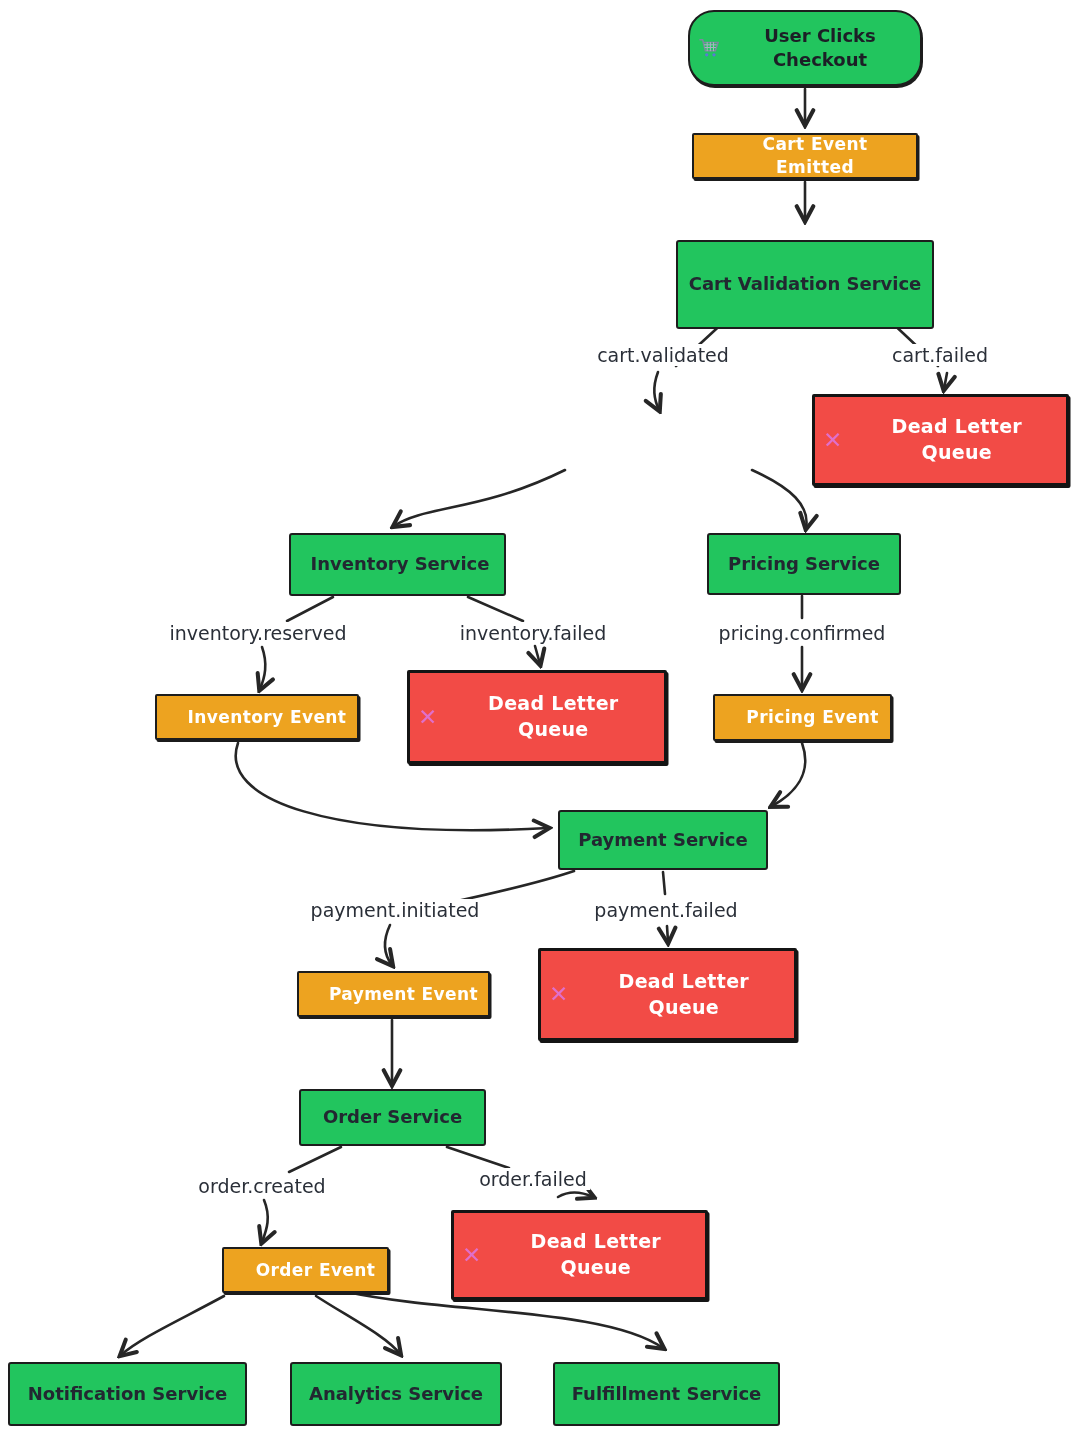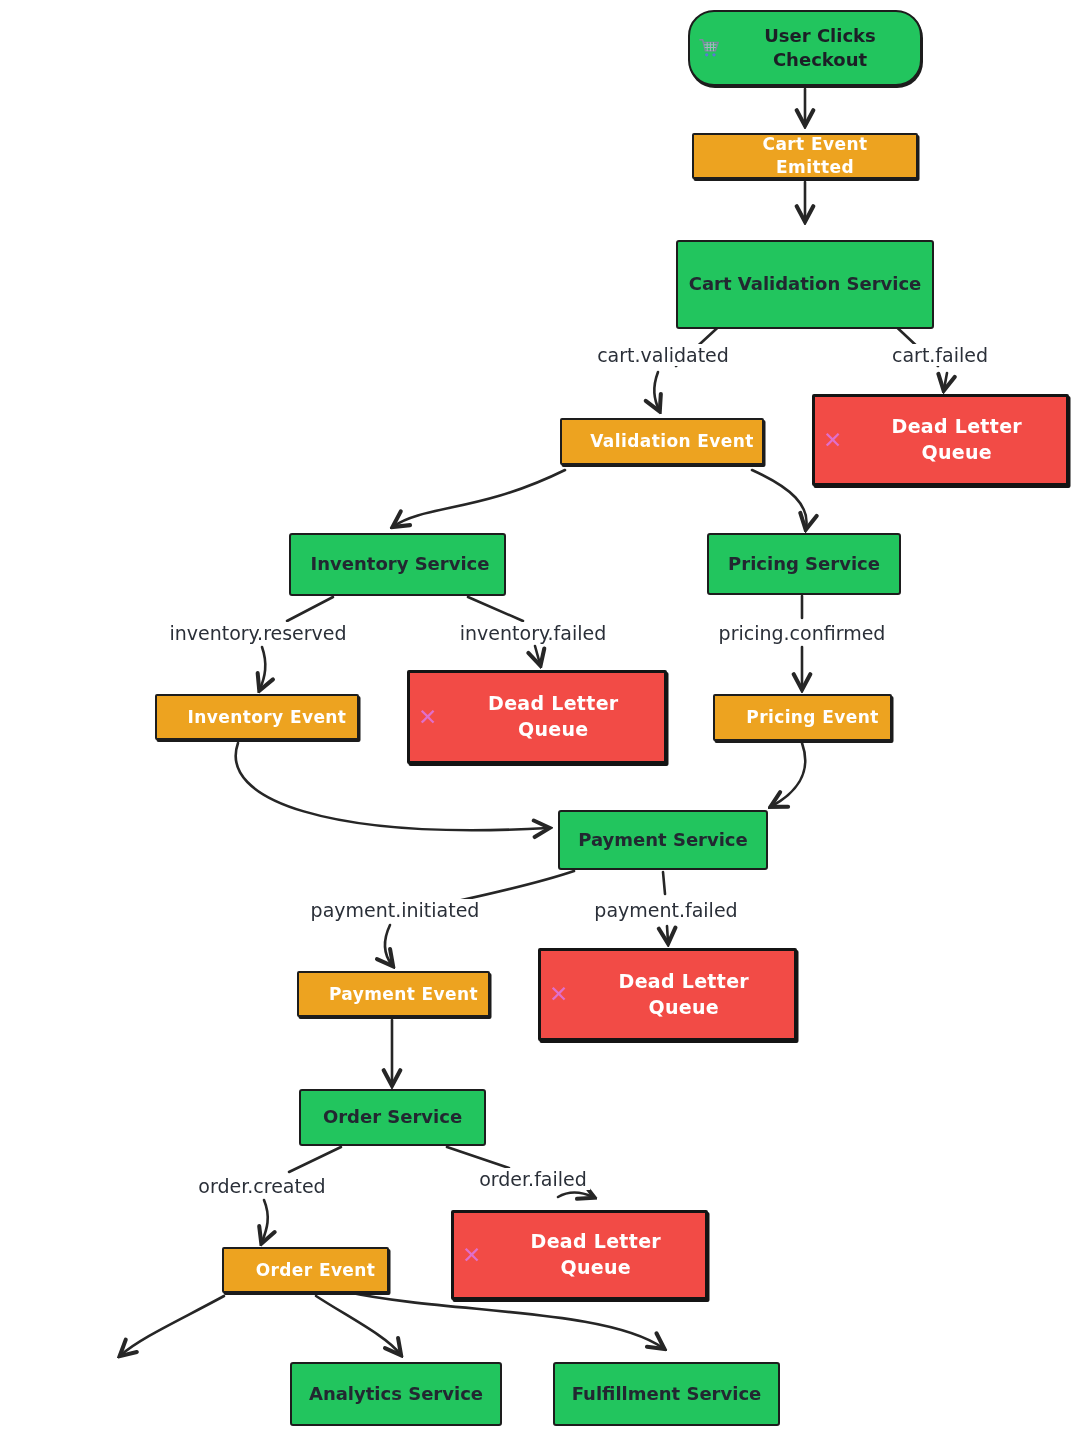--- a/index.html
+++ b/index.html
@@ -79,23 +79,20 @@
   </div>
 
   <div class="node event" style="left:692px;top:133px;width:226px;height:46px;">
     <span>Cart Event Emitted</span>
   </div>
 
   <div class="node" style="left:676px;top:228px;width:258px;height:89px;margin-top:12px;">
     <span>Cart Validation Service</span>
   </div>
 
-  <div class="node event" style="left:560px;top:418px;width:204px;height:47px;">
-    <span>Validation Event</span>
-  </div>
 
   <div class="node dlq" style="left:812px;top:394px;width:257px;height:92px;">
     <span class="x-glyph">✕</span>
     <span>Dead Letter Queue</span>
   </div>
 
   <div class="node" style="left:289px;top:533px;width:217px;height:63px;padding-left:13px;">
     <span>Inventory Service</span>
   </div>
 
@@ -135,20 +132,23 @@
 
   <div class="node event" style="left:178px;top:1247px;width:167px;height:46px;margin-left:44px;">
     <span>Order Event</span>
   </div>
 
   <div class="node dlq" style="left:451px;top:1210px;width:257px;height:90px;">
     <span class="x-glyph">✕</span>
     <span>Dead Letter Queue</span>
   </div>
 
+  <div class="node" style="left:8px;top:1362px;width:239px;height:64px;">
+    <span>Notification Service</span>
+  </div>
 
   <div class="node" style="left:290px;top:1362px;width:212px;height:64px;">
     <span>Analytics Service</span>
   </div>
 
   <div class="node" style="left:553px;top:1362px;width:227px;height:64px;">
     <span>Fulfillment Service</span>
   </div>
 
   <span class="elabel" style="left:663px;top:355px;">cart.validated</span>

